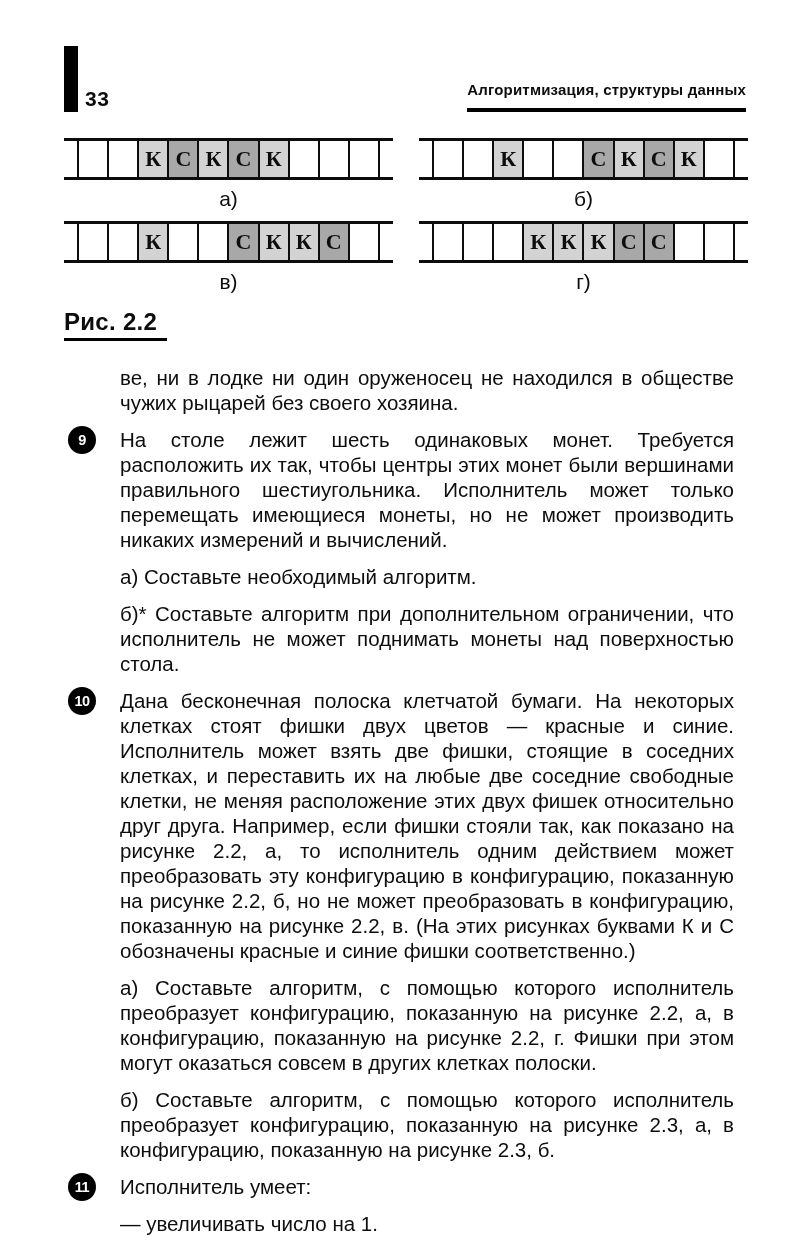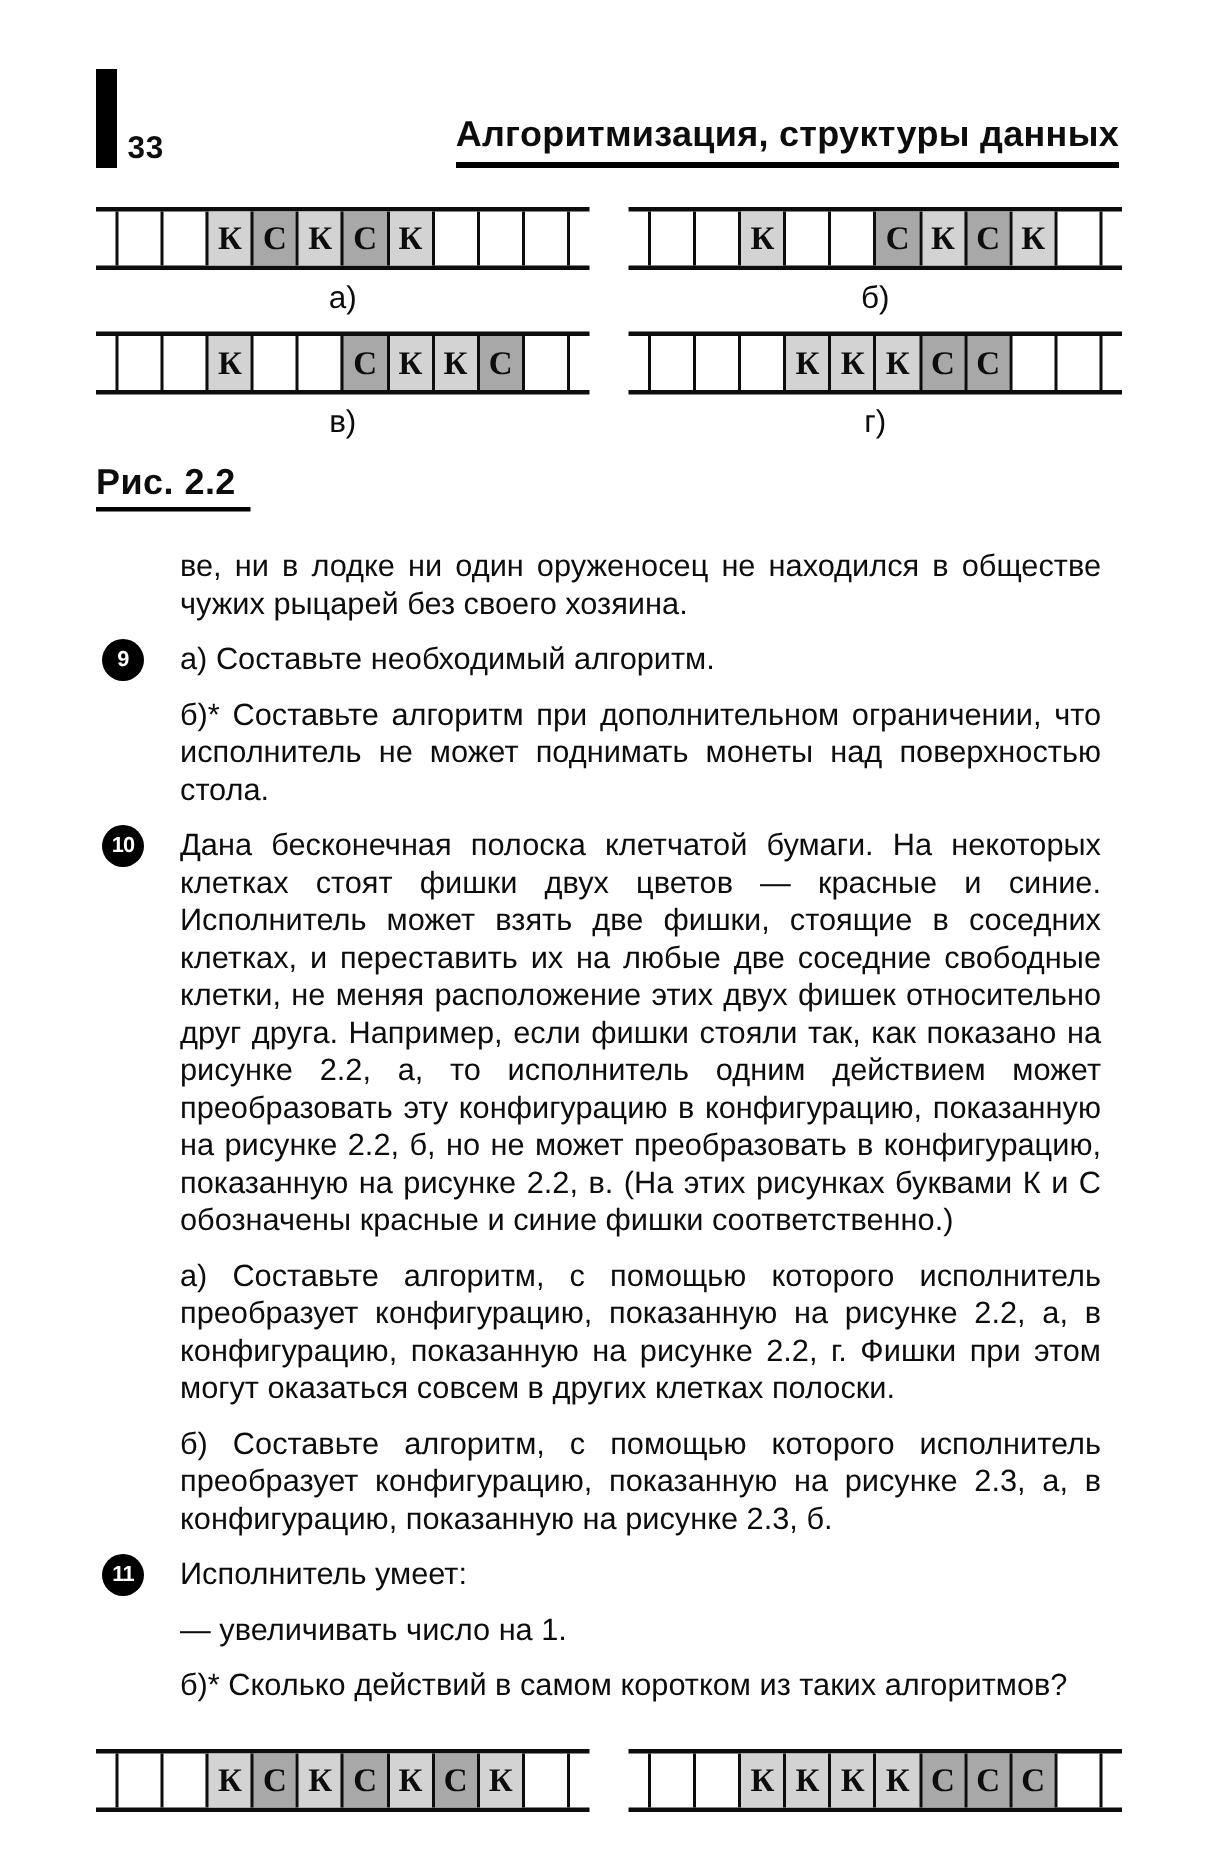--- a/index.html
+++ b/index.html
@@ -25,21 +25,21 @@
   }
   .pagenum-area { display: flex; align-items: flex-end; text-align: center; }
   .margin-bar { width: 14px; height: 66px; background: #000; }
   .page-num {
     font-size: 21px; font-weight: bold; margin-left: 7px;
     letter-spacing: 0.5px; padding-bottom: 1px;
   }
   .header-title {
     text-align: right;
     font-weight: bold;
-    font-size: 24px;
+    font-size: 15px;
     line-height: 26px;
     letter-spacing: 0.2px;
     border-bottom: 4px solid #000;
     padding-bottom: 5px;
   }
 
   
   .figure-block { margin: 0 64px; }
   .fig-22 { margin-top: 26px; }
   .fig-row { display: flex; gap: 26px; }
@@ -185,20 +185,21 @@
       </div>
     </div>
     <div class="fig-caption">Рис. 2.2</div>
   </div>
 
   <div class="body-text">
     <p>ве, ни в лодке ни один оруженосец не находился в обществе чужих рыцарей без своего хозяина.</p>
 
     <div class="problem">
       <span class="badge">9</span>
+      <p>На столе лежит шесть одинаковых монет. Требуется расположить их так, чтобы центры этих монет были вершинами правильного шестиугольника. Исполнитель может только перемещать имеющиеся монеты, но не может производить никаких измерений и вычислений.</p>
       <p>а) Составьте необходимый алгоритм.</p>
       <p>б)* Составьте алгоритм при дополнительном ограничении, что исполнитель не может поднимать монеты над поверхностью стола.</p>
     </div>
 
     <div class="problem">
       <span class="badge">10</span>
       <p>Дана бесконечная полоска клетчатой бумаги. На некоторых клетках стоят фишки двух цветов — красные и синие. Исполнитель может взять две фишки, стоящие в соседних клетках, и переставить их на любые две соседние свободные клетки, не меняя расположение этих двух фишек относительно друг друга. Например, если фишки стояли так, как показано на рисунке 2.2, а, то исполнитель одним действием может преобразовать эту конфигурацию в конфигурацию, показанную на рисунке 2.2, б, но не может преобразовать в конфигурацию, показанную на рисунке 2.2, в. (На этих рисунках буквами К и С обозначены красные и синие фишки соответственно.)</p>
       <p>а) Составьте алгоритм, с помощью которого исполнитель преобразует конфигурацию, показанную на рисунке 2.2, а, в конфигурацию, показанную на рисунке 2.2, г. Фишки при этом могут оказаться совсем в других клетках полоски.</p>
       <p>б) Составьте алгоритм, с помощью которого исполнитель преобразует конфигурацию, показанную на рисунке 2.3, а, в конфигурацию, показанную на рисунке 2.3, б.</p>
     </div>

